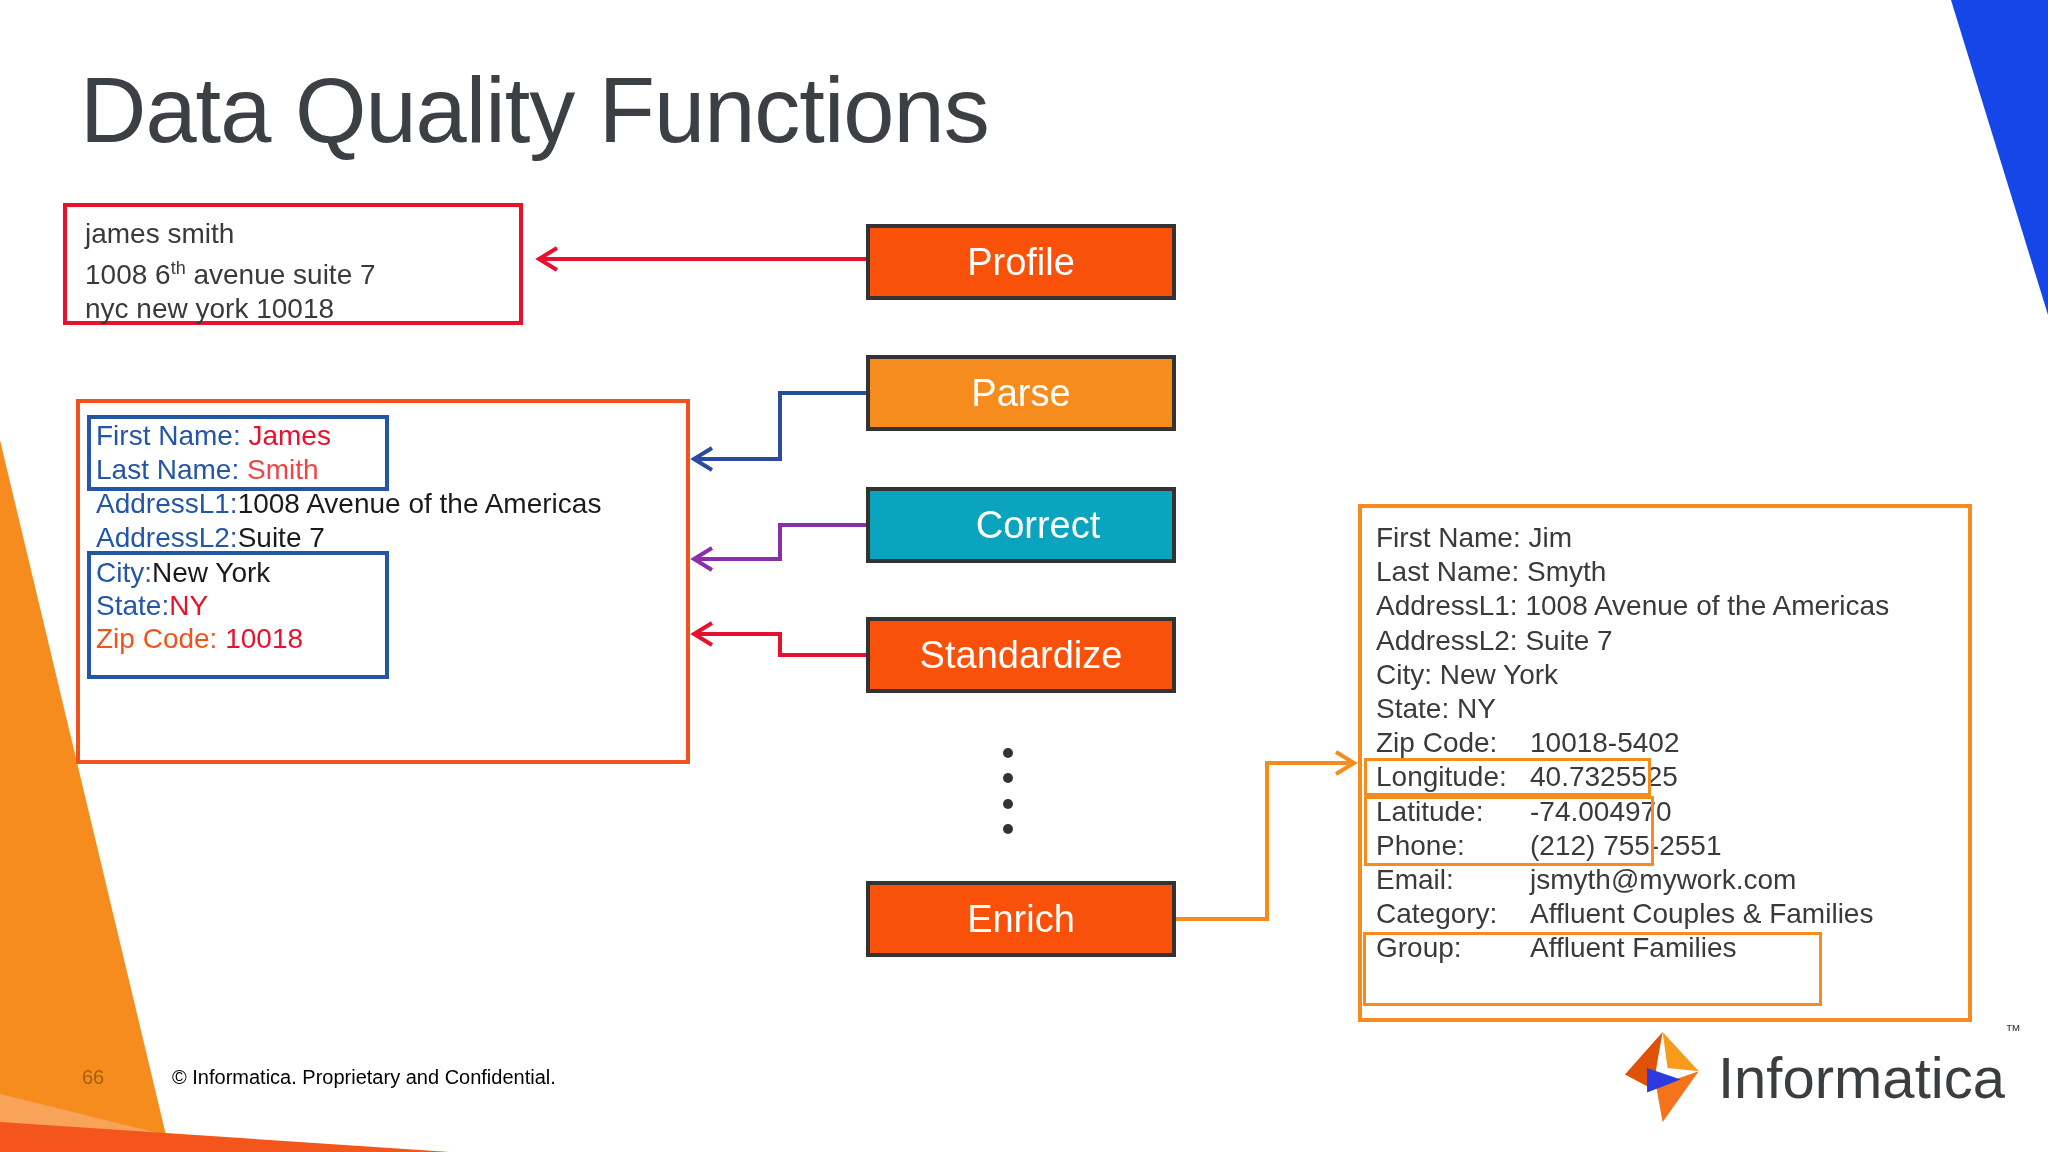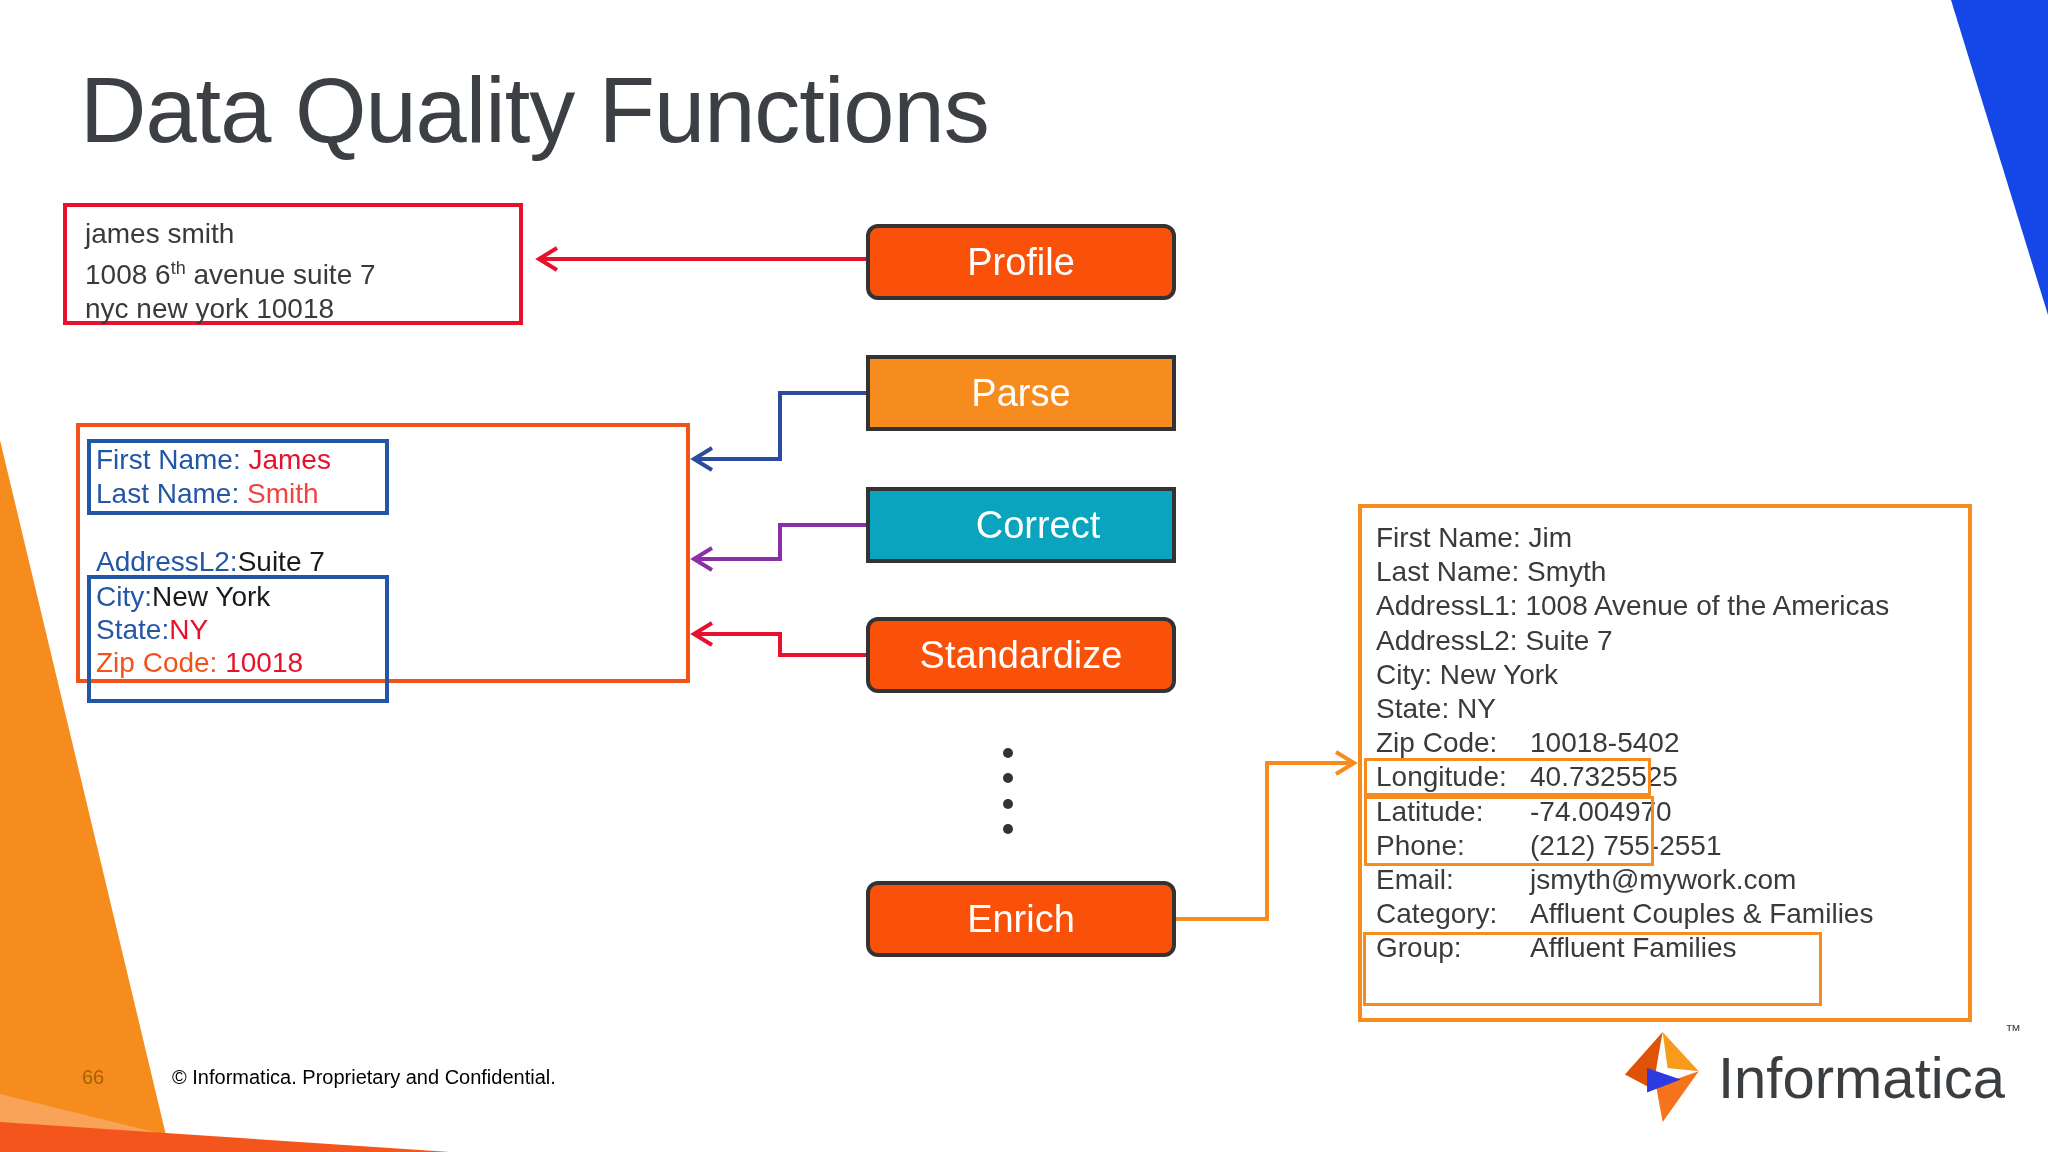--- a/index.html
+++ b/index.html
@@ -21,43 +21,43 @@
   
   .raw-box{
     position:absolute;left:63px;top:203px;width:460px;height:122px;
     border:4px solid #e8112d;box-sizing:border-box;
     padding:10px 0 0 18px;font-size:28px;line-height:34px;color:#3a3a3a;
   }
   .raw-box sup{font-size:18px;}
 
   
   .parsed-box{
-    position:absolute;left:76px;top:399px;width:614px;height:260px;
-    border:4px solid #f0541c;box-sizing:border-box;margin-top:24px;
+    position:absolute;left:76px;top:399px;width:614px;height:365px;
+    border:4px solid #f0541c;box-sizing:border-box;
   }
   .inner-blue{
     position:absolute;border:4px solid #2456a8;box-sizing:border-box;
   }
   .inner-blue.names{left:7px;top:12px;width:302px;height:76px;}
   .inner-blue.cityblock{left:7px;top:148px;width:302px;height:128px;}
   .p-row{position:absolute;left:16px;font-size:28px;line-height:34px;white-space:pre;}
   .lbl{color:#2456a8;white-space:pre;}
   .val-red{color:#e8112d;}
   .val-orange{color:#ef4444;}
   .val-dark{color:#1a1a1a;}
   .lbl-orangered{color:#f0541c;}
 
   
   .func-box{
     position:absolute;left:866px;width:310px;height:76px;
     border:4px solid #333333;box-sizing:border-box;
     display:flex;align-items:center;justify-content:center;
     font-size:38px;color:#ffffff;
   }
-  .fill-redorange{background:#f9500a;border-radius:12px;}
+  .fill-redorange{background:#f9500a;}
   .fill-orange{background:#f78c1e;}
   .fill-teal{background:#0aa4bf;padding-left:34px;}
 
   
   .enriched-box{
     position:absolute;left:1358px;top:504px;width:614px;height:518px;
     border:4px solid #f78c1e;box-sizing:border-box;
     padding-top:13px;
   }
   .e-row{display:flex;height:34.2px;align-items:center;padding-left:14px;
@@ -141,20 +141,21 @@
   <div><span>1008 6</span><sup>th</sup><span> avenue suite 7</span></div>
   <div>nyc new york 10018</div>
 </div>
 
 <div class="parsed-box">
   <div class="inner-blue names"></div>
   <div class="inner-blue cityblock"></div>
 
   <div class="p-row" style="top:16px"><span class="lbl">First Name: </span><span class="val-red">James</span></div>
   <div class="p-row" style="top:50px"><span class="lbl">Last Name: </span><span class="val-orange">Smith</span></div>
+  <div class="p-row" style="top:84px"><span class="lbl">AddressL1:</span><span class="val-dark">1008 Avenue of the Americas</span></div>
   <div class="p-row" style="top:118px"><span class="lbl">AddressL2:</span><span class="val-dark">Suite 7</span></div>
   <div class="p-row" style="top:153px"><span class="lbl">City:</span><span class="val-dark">New York</span></div>
   <div class="p-row" style="top:186px"><span class="lbl">State:</span><span class="val-red">NY</span></div>
   <div class="p-row" style="top:219px"><span class="lbl lbl-orangered">Zip Code: </span><span class="val-red">10018</span></div>
 </div>
 
 <div class="func-box fill-redorange" style="top:224px">Profile</div>
 <div class="func-box fill-orange" style="top:355px">Parse</div>
 <div class="func-box fill-teal" style="top:487px">Correct</div>
 <div class="func-box fill-redorange" style="top:617px">Standardize</div>

